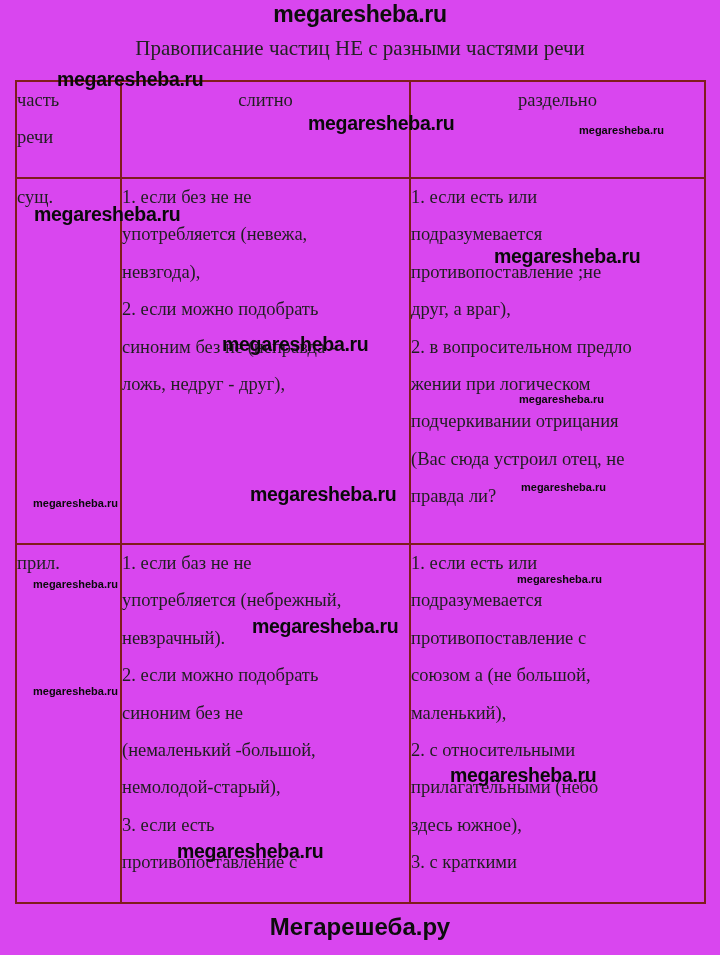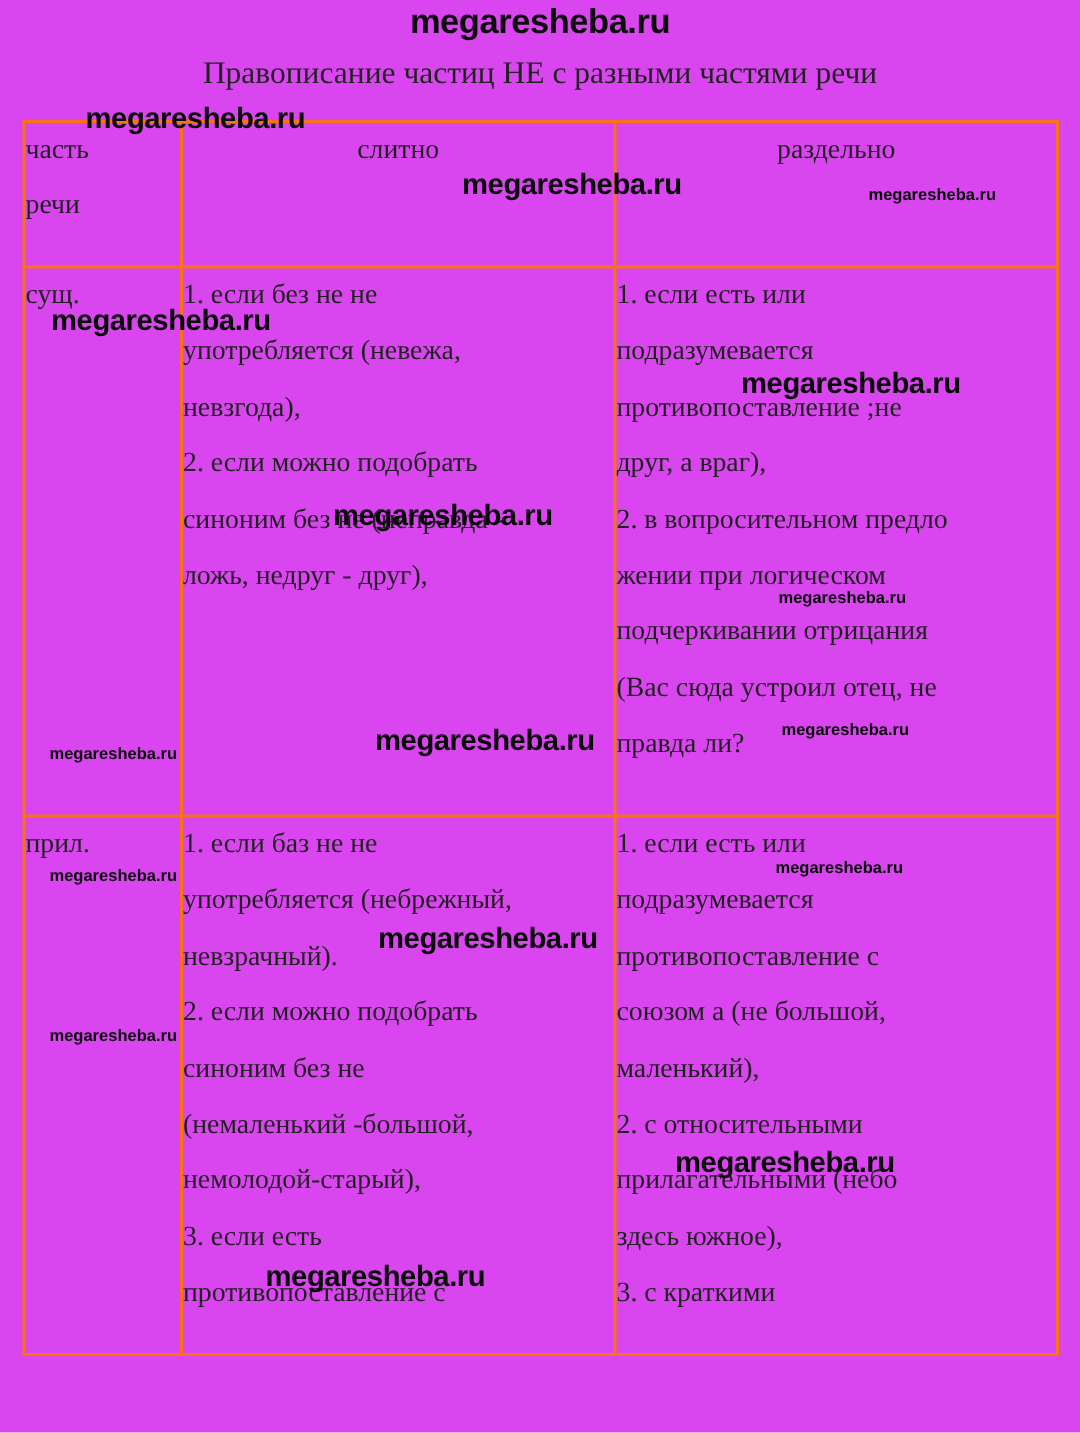--- a/index.html
+++ b/index.html
@@ -30,21 +30,21 @@
     color: #222222;
   }
   table.grid {
     position: absolute;
     left: 15px; top: 80px;
     width: 683px;
     border-collapse: collapse;
     table-layout: fixed;
   }
   table.grid td, table.grid th {
-    border: 2px solid #f97316;
+    border: 2px solid #7f1d1d;
     vertical-align: top;
     font-weight: normal;
     font-size: 18.5px;
     line-height: 37.4px;
     white-space: pre-line;
     color: #1f1f1f;
     padding: 0;
     overflow: hidden;
   }
   tr.hdr   { height: 97px; }
@@ -150,14 +150,15 @@
   <span class="wm wm-small" style="left:521px; top:481px;">megaresheba.ru</span>
   <span class="wm wm-big" style="left:250px; top:483px;">megaresheba.ru</span>
   <span class="wm wm-small" style="left:33px;  top:497px;">megaresheba.ru</span>
   <span class="wm wm-small" style="left:517px; top:573px;">megaresheba.ru</span>
   <span class="wm wm-small" style="left:33px;  top:578px;">megaresheba.ru</span>
   <span class="wm wm-big" style="left:252px; top:615px;">megaresheba.ru</span>
   <span class="wm wm-small" style="left:33px;  top:685px;">megaresheba.ru</span>
   <span class="wm wm-big" style="left:450px; top:764px;">megaresheba.ru</span>
   <span class="wm wm-big" style="left:177px; top:840px;">megaresheba.ru</span>
 
+  <div class="footer">Мегарешеба.ру</div>
 
 </div>
 
 </body></html>

